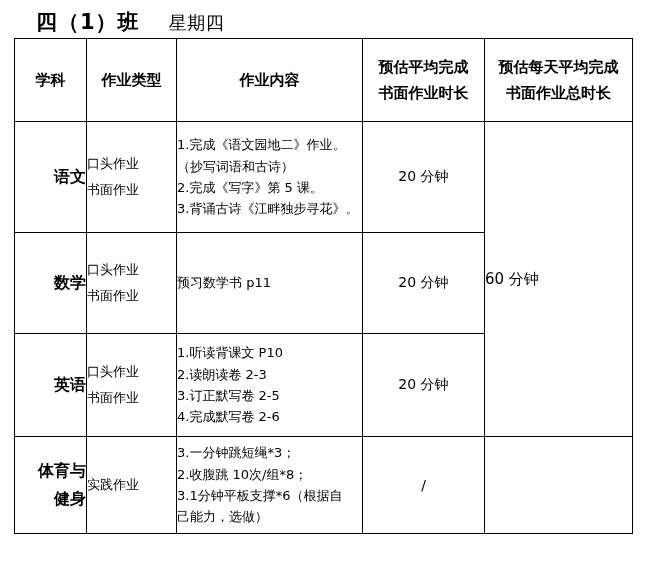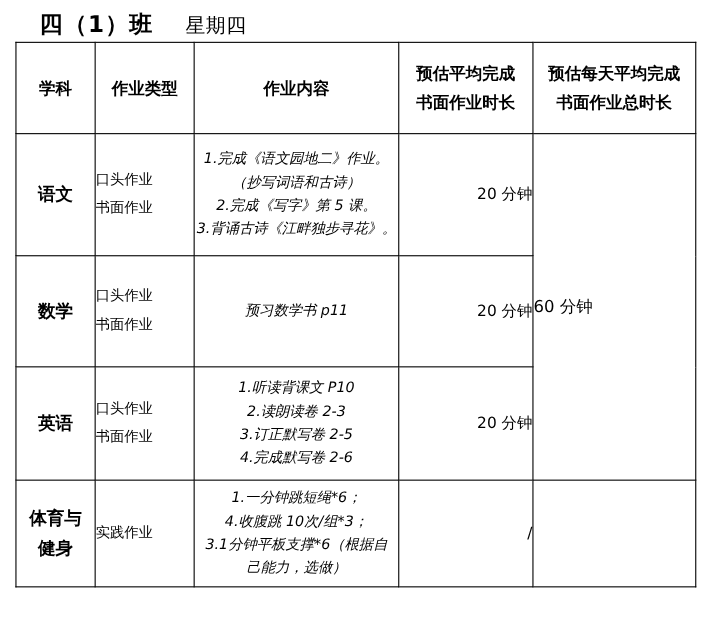--- a/index.html
+++ b/index.html
@@ -66,45 +66,44 @@
   thead td {
     height: 82px;
     text-align: center;
     font-weight: bold;
     font-size: 15px;
   }
   thead td .hdr2 {
     line-height: 1.75;
   }
   .subject-cell {
-    text-align: center;
+    text-align: right;
     font-weight: bold;
     font-size: 16px;
   }
   .subject-cell .two-line {
     line-height: 1.75;
   }
   .type-cell {
     text-align: left;
     font-size: 13px;
     padding-left: 12px;
     line-height: 2.0;
     margin-left: 32px;
   }
   .content-cell {
-    text-align: center;
+    text-align: left;
     font-size: 13px;
     padding: 6px 4px 6px 8px;
     line-height: 1.65;
     vertical-align: middle;
-    font-style: italic;
   }
   .content-cell div { white-space: nowrap; }
   .est-cell {
-    text-align: right;
+    text-align: center;
     font-size: 14px;
   }
   .total-cell {
     text-align: left;
     font-size: 15px;
     vertical-align: middle;
   }
   .row-chinese td { height: 110px; }
   .row-math td    { height: 100px; }
   .row-english td { height: 102px; }
@@ -195,22 +194,22 @@
         <td class="subject-cell">
           <div class="two-line">
             <div>体育与</div>
             <div>健身</div>
           </div>
         </td>
         <td class="type-cell">
           <div>实践作业</div>
         </td>
         <td class="content-cell">
-          <div>1.一分钟跳短绳*6；</div>
-          <div>4.收腹跳 10次/组*3；</div>
+          <div>3.一分钟跳短绳*3；</div>
+          <div>2.收腹跳 10次/组*8；</div>
           <div>3.1分钟平板支撑*6（根据自</div>
           <div>己能力，选做）</div>
         </td>
         <td class="est-cell">/</td>
         <td class="total-cell"></td>
       </tr>
     </tbody>
   </table>
 
 </div>

